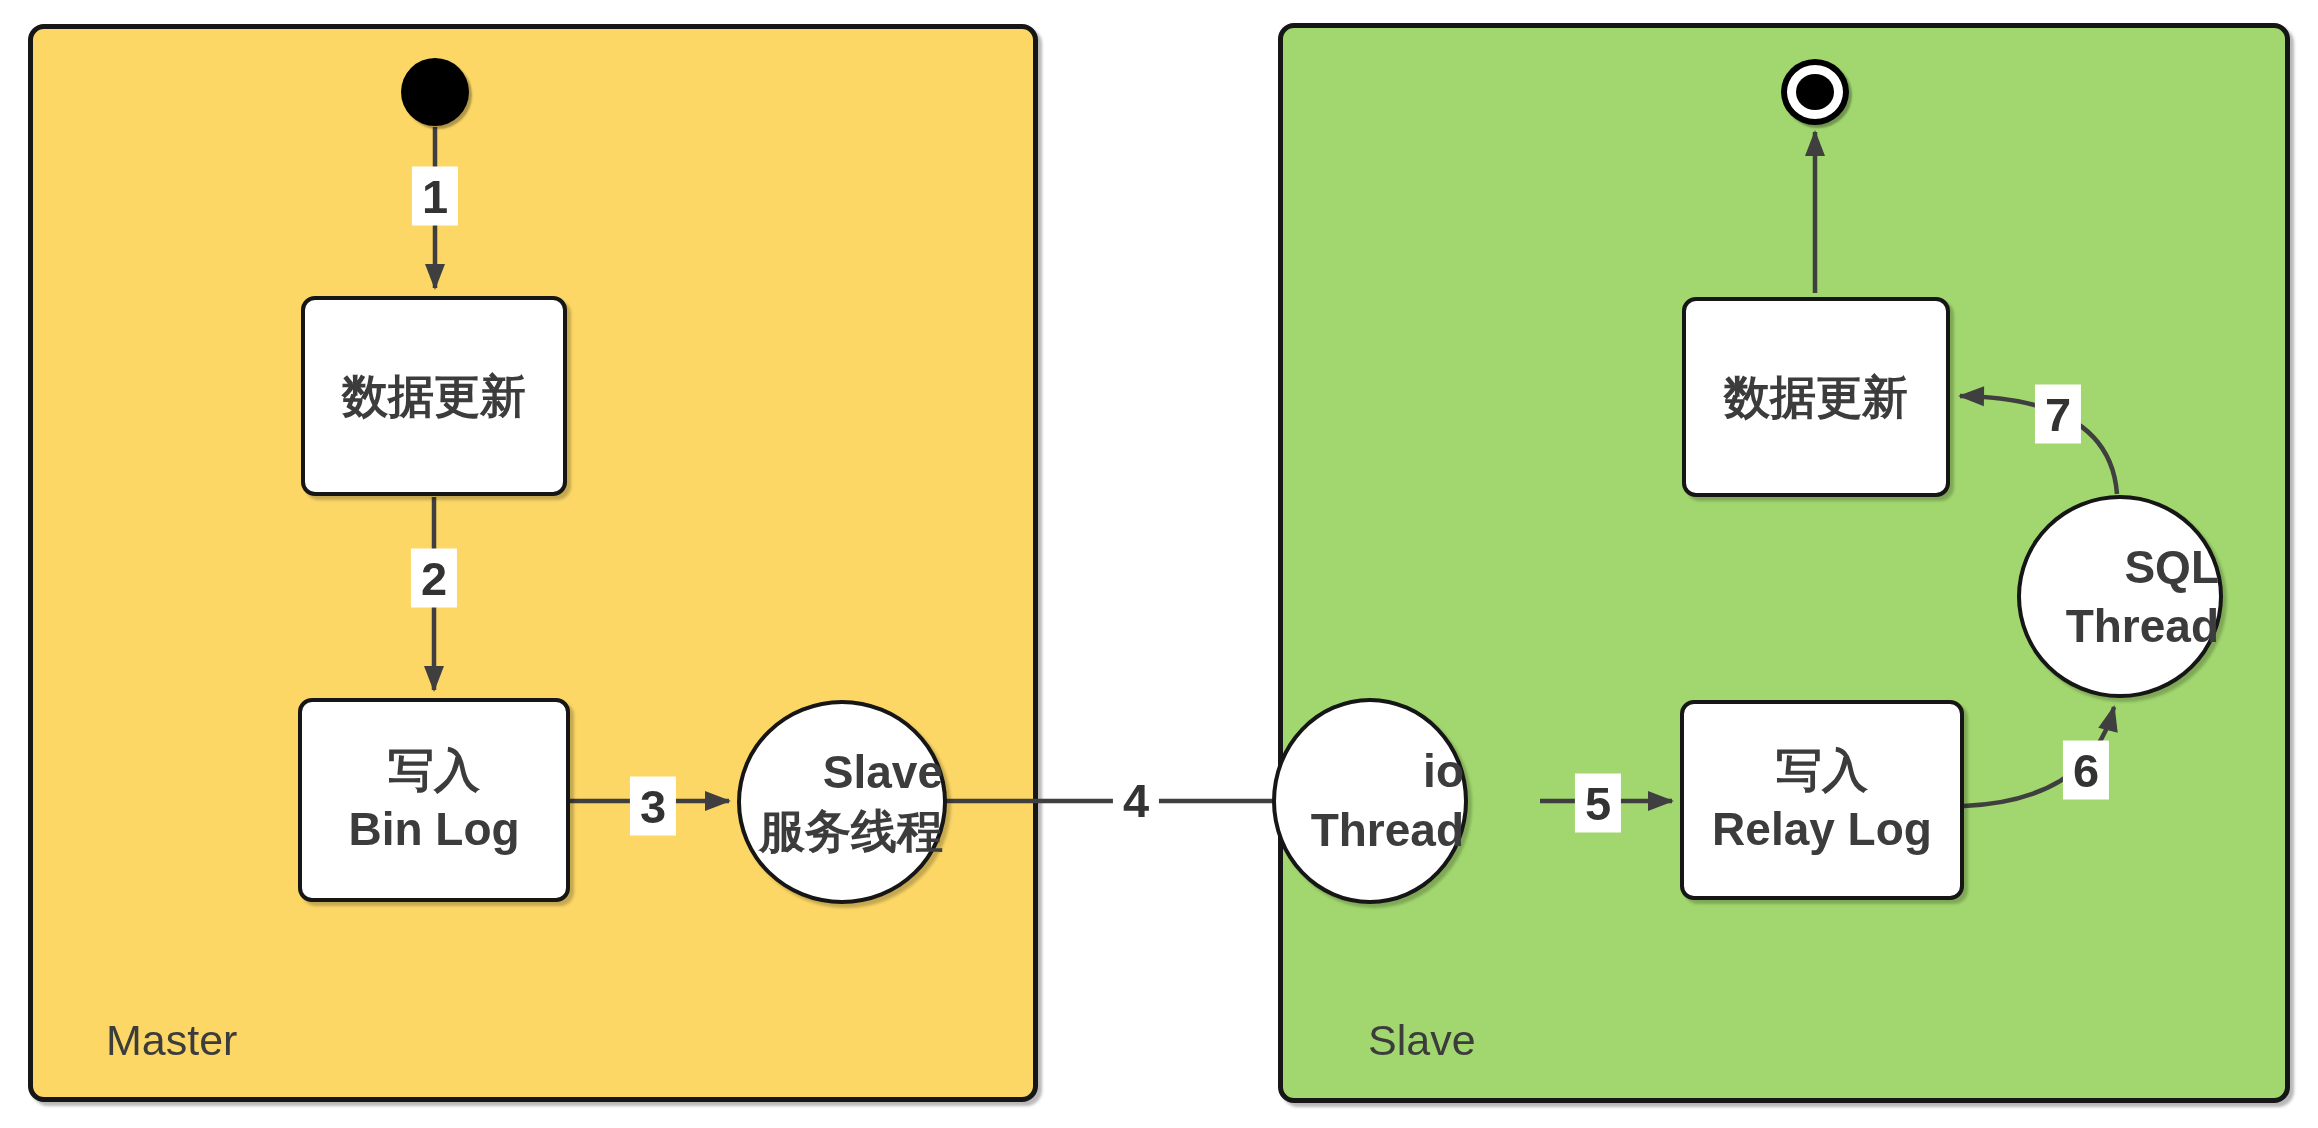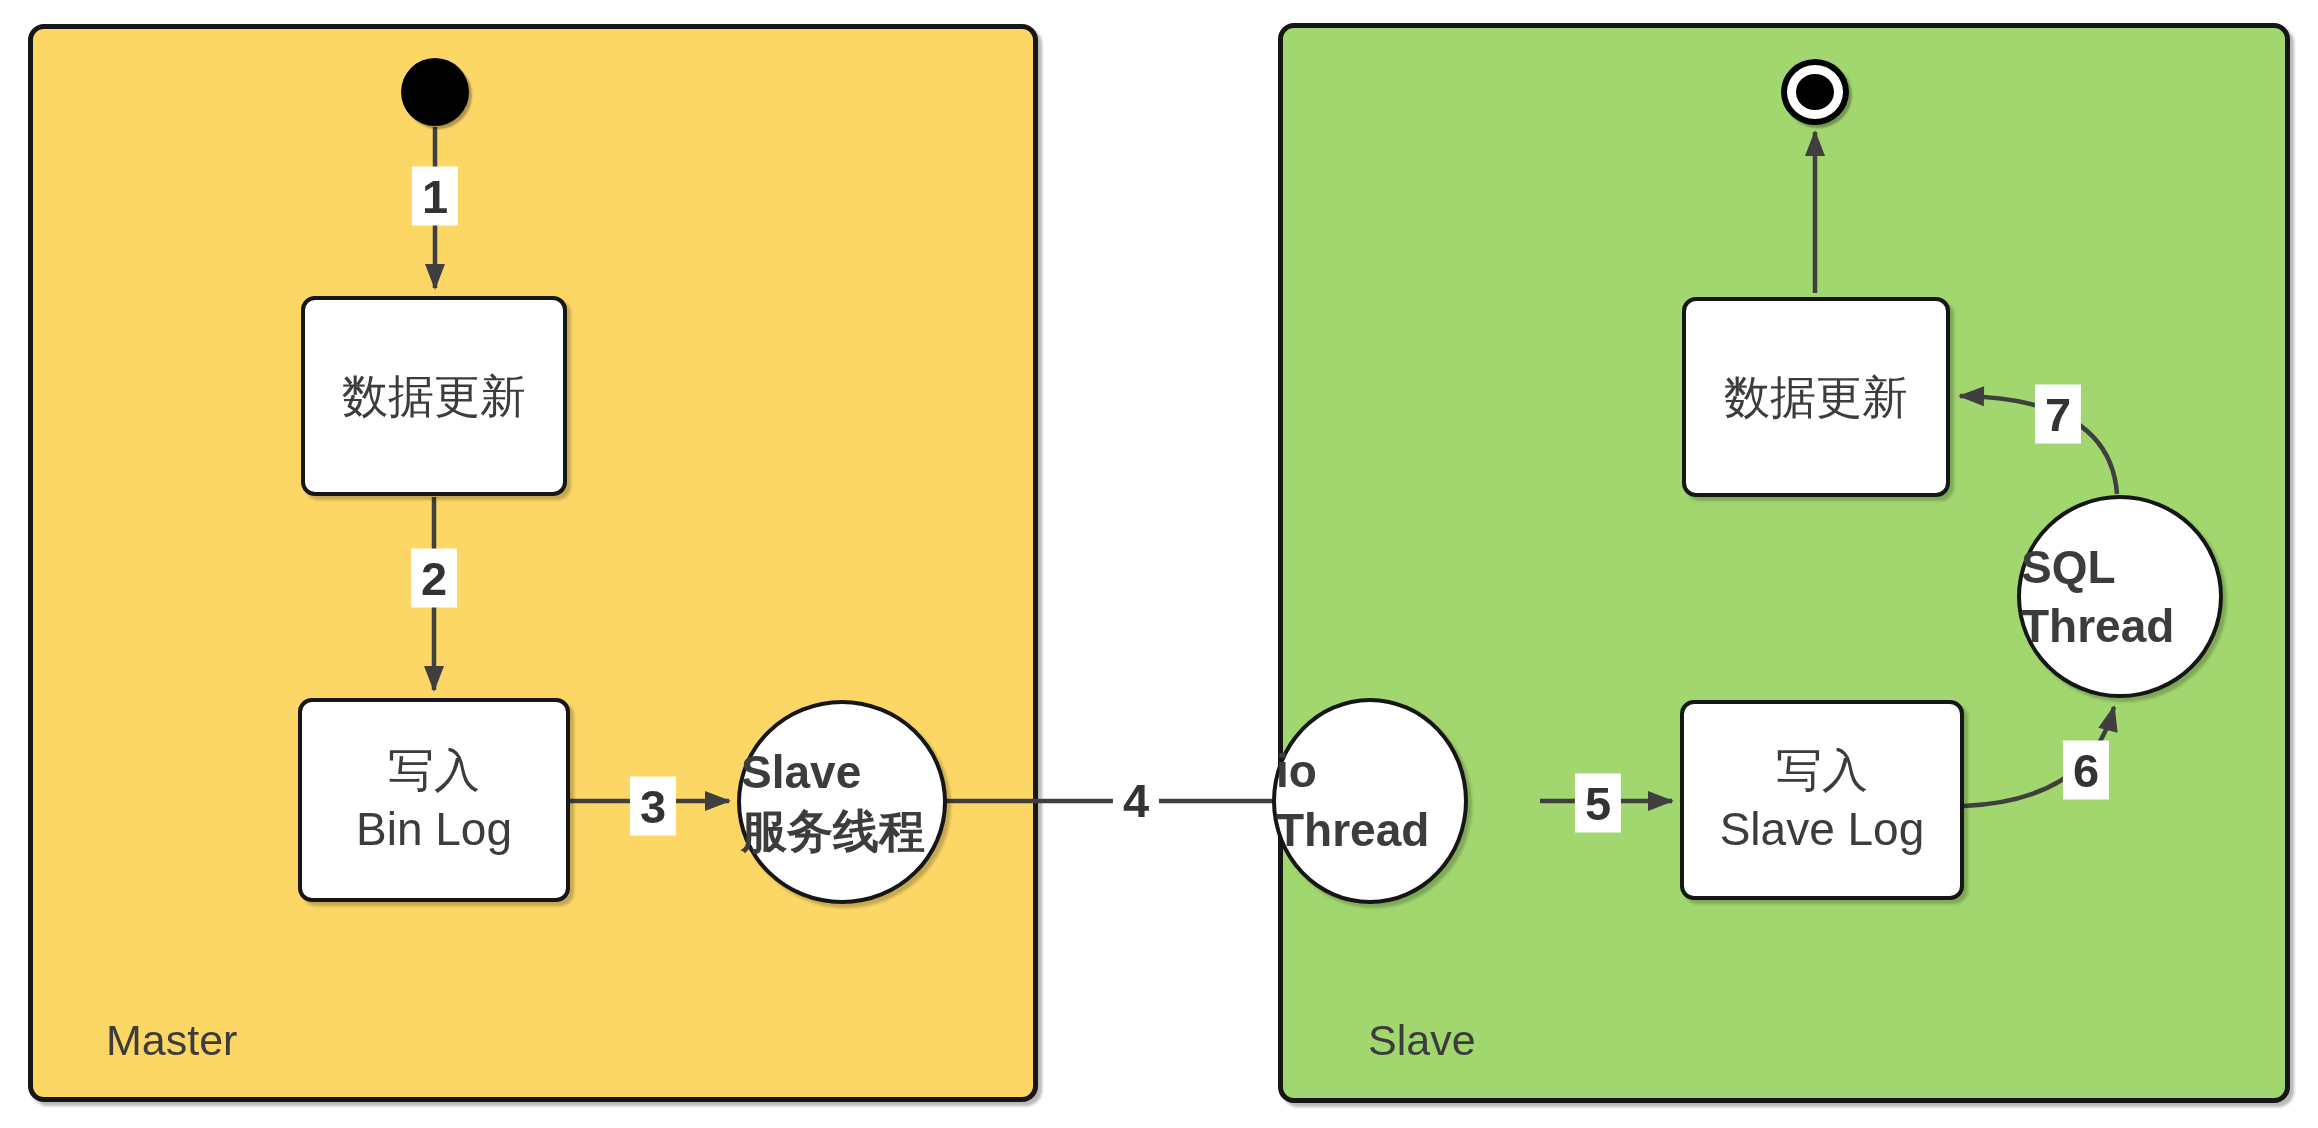--- a/index.html
+++ b/index.html
@@ -40,31 +40,31 @@
   svg.connectors path{stroke:var(--arrow);stroke-width:4.5px;fill:none;}
   svg.connectors #arrowhead path{fill:var(--arrow);stroke:none;}
 
   .node-box{
     position:absolute;
     background:var(--node-bg);
     border:4px solid var(--border);
     border-radius:14px;
     box-shadow:4px 4px 3px rgba(0,0,0,0.22);
     display:flex;flex-direction:column;align-items:center;justify-content:center;
-    font-size:46px;font-weight:normal;color:var(--text);
+    font-size:46px;font-weight:bold;color:var(--text);
     line-height:1.28;text-align:center;
     box-sizing:border-box;
   }
   .node-circle{
     position:absolute;
     background:var(--node-bg);
     border:4px solid var(--border);
     border-radius:50%;
     box-shadow:4px 4px 3px rgba(0,0,0,0.22);
-    display:flex;flex-direction:column;align-items:flex-start;justify-content:center;
+    display:flex;flex-direction:column;align-items:flex-end;justify-content:center;
     font-size:46px;font-weight:bold;color:var(--text);
     line-height:1.28;text-align:center;
     box-sizing:border-box;
   }
   .m-update{left:301px;top:296px;width:266px;height:200px;}
   .m-binlog{left:298px;top:698px;width:272px;height:204px;}
   .m-circle{left:737px;top:700px;width:210px;height:204px;}
   .s-io{left:1272px;top:698px;width:196px;height:206px;}
   .s-relay{left:1680px;top:700px;width:284px;height:200px;}
   .s-sql{left:2017px;top:495px;width:206px;height:203px;}
@@ -145,21 +145,21 @@
     <span>Slave</span>
     <span>服务线程</span>
   </div>
 
   <div class="node-circle s-io">
     <span>io</span>
     <span>Thread</span>
   </div>
   <div class="node-box s-relay">
     <span>写入</span>
-    <span>Slave Log</span>
+    <span>Relay Log</span>
   </div>
   <div class="node-circle s-sql">
     <span>SQL</span>
     <span>Thread</span>
   </div>
   <div class="node-box s-update">
     <span>数据更新</span>
   </div>
 
   <div class="edge-label el-1">1</div>

